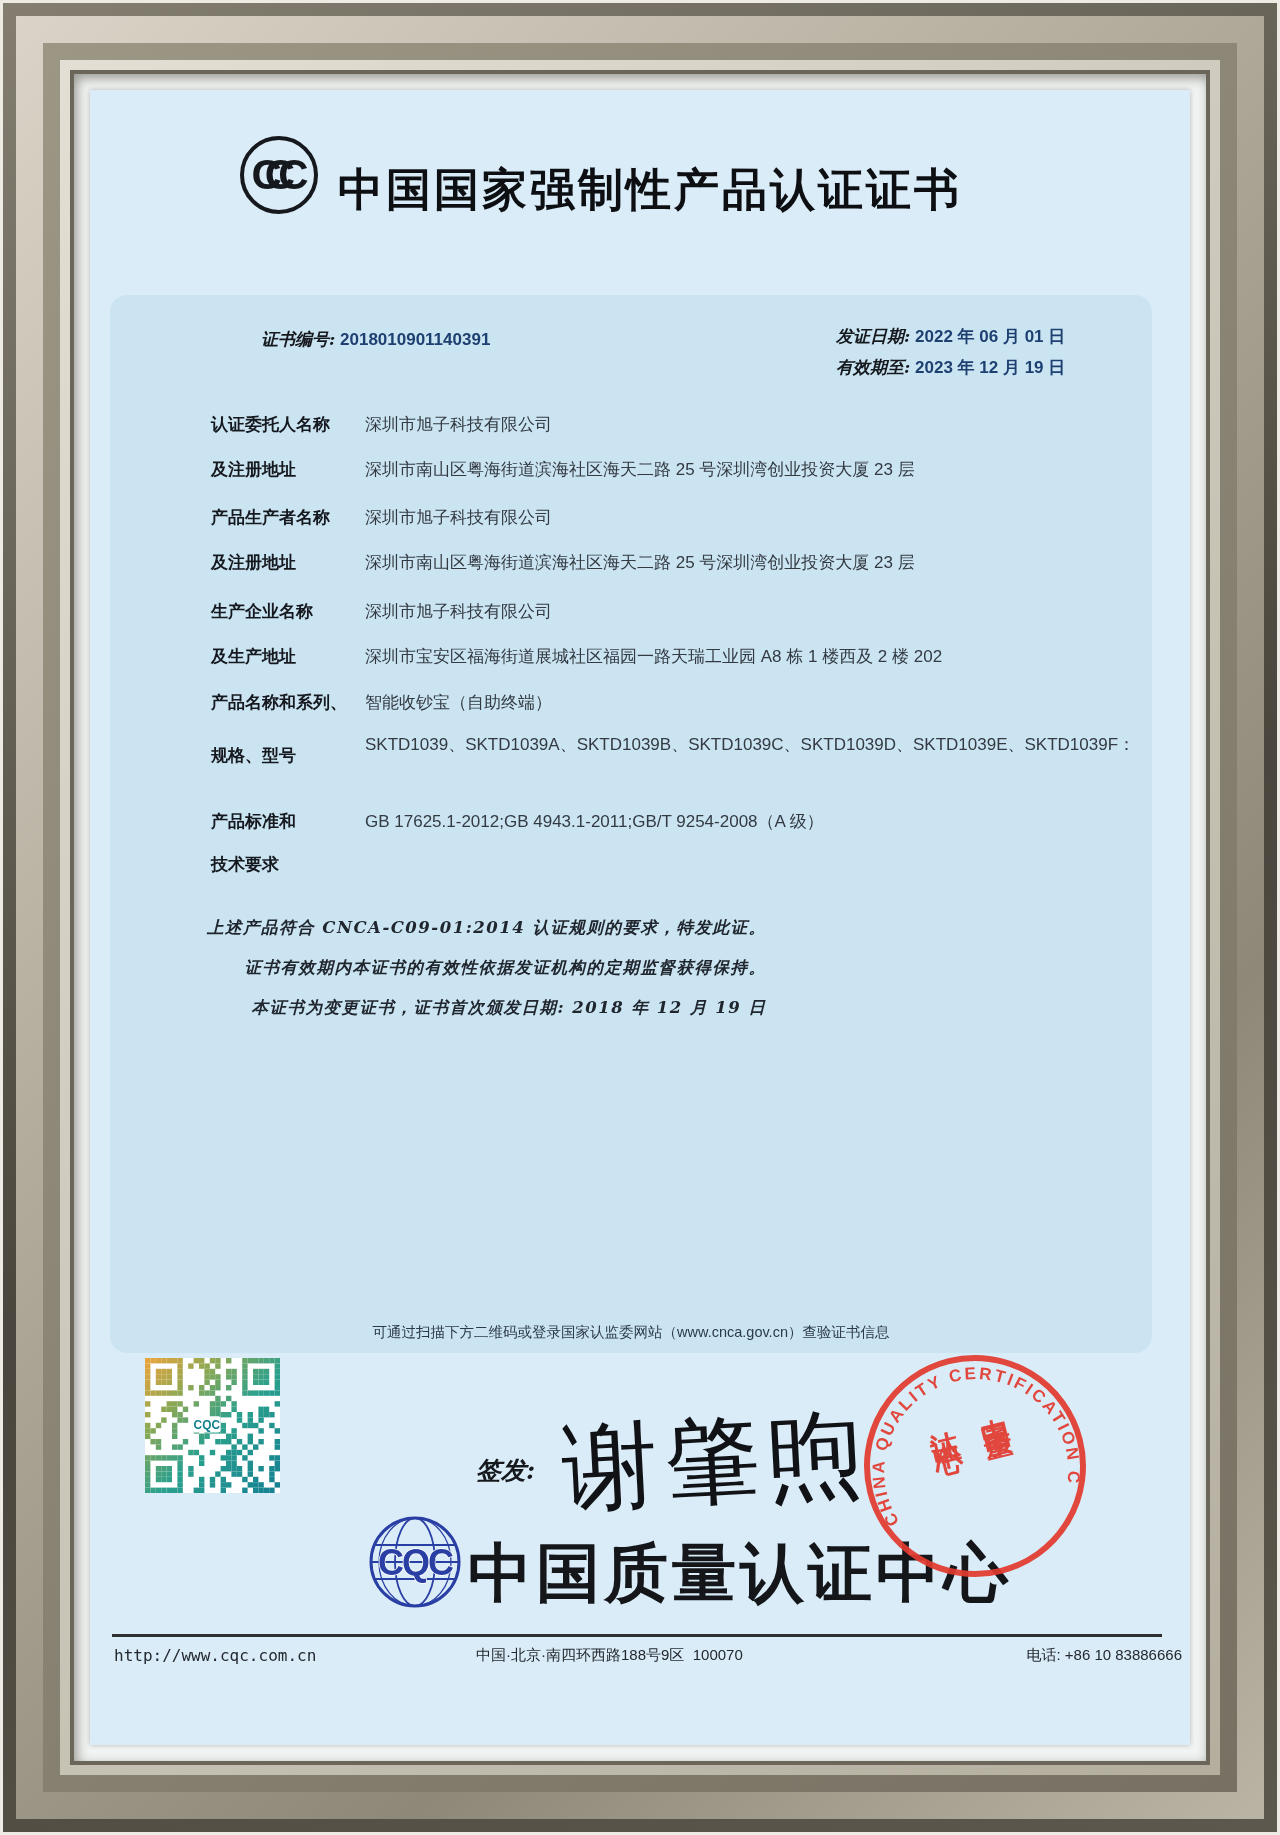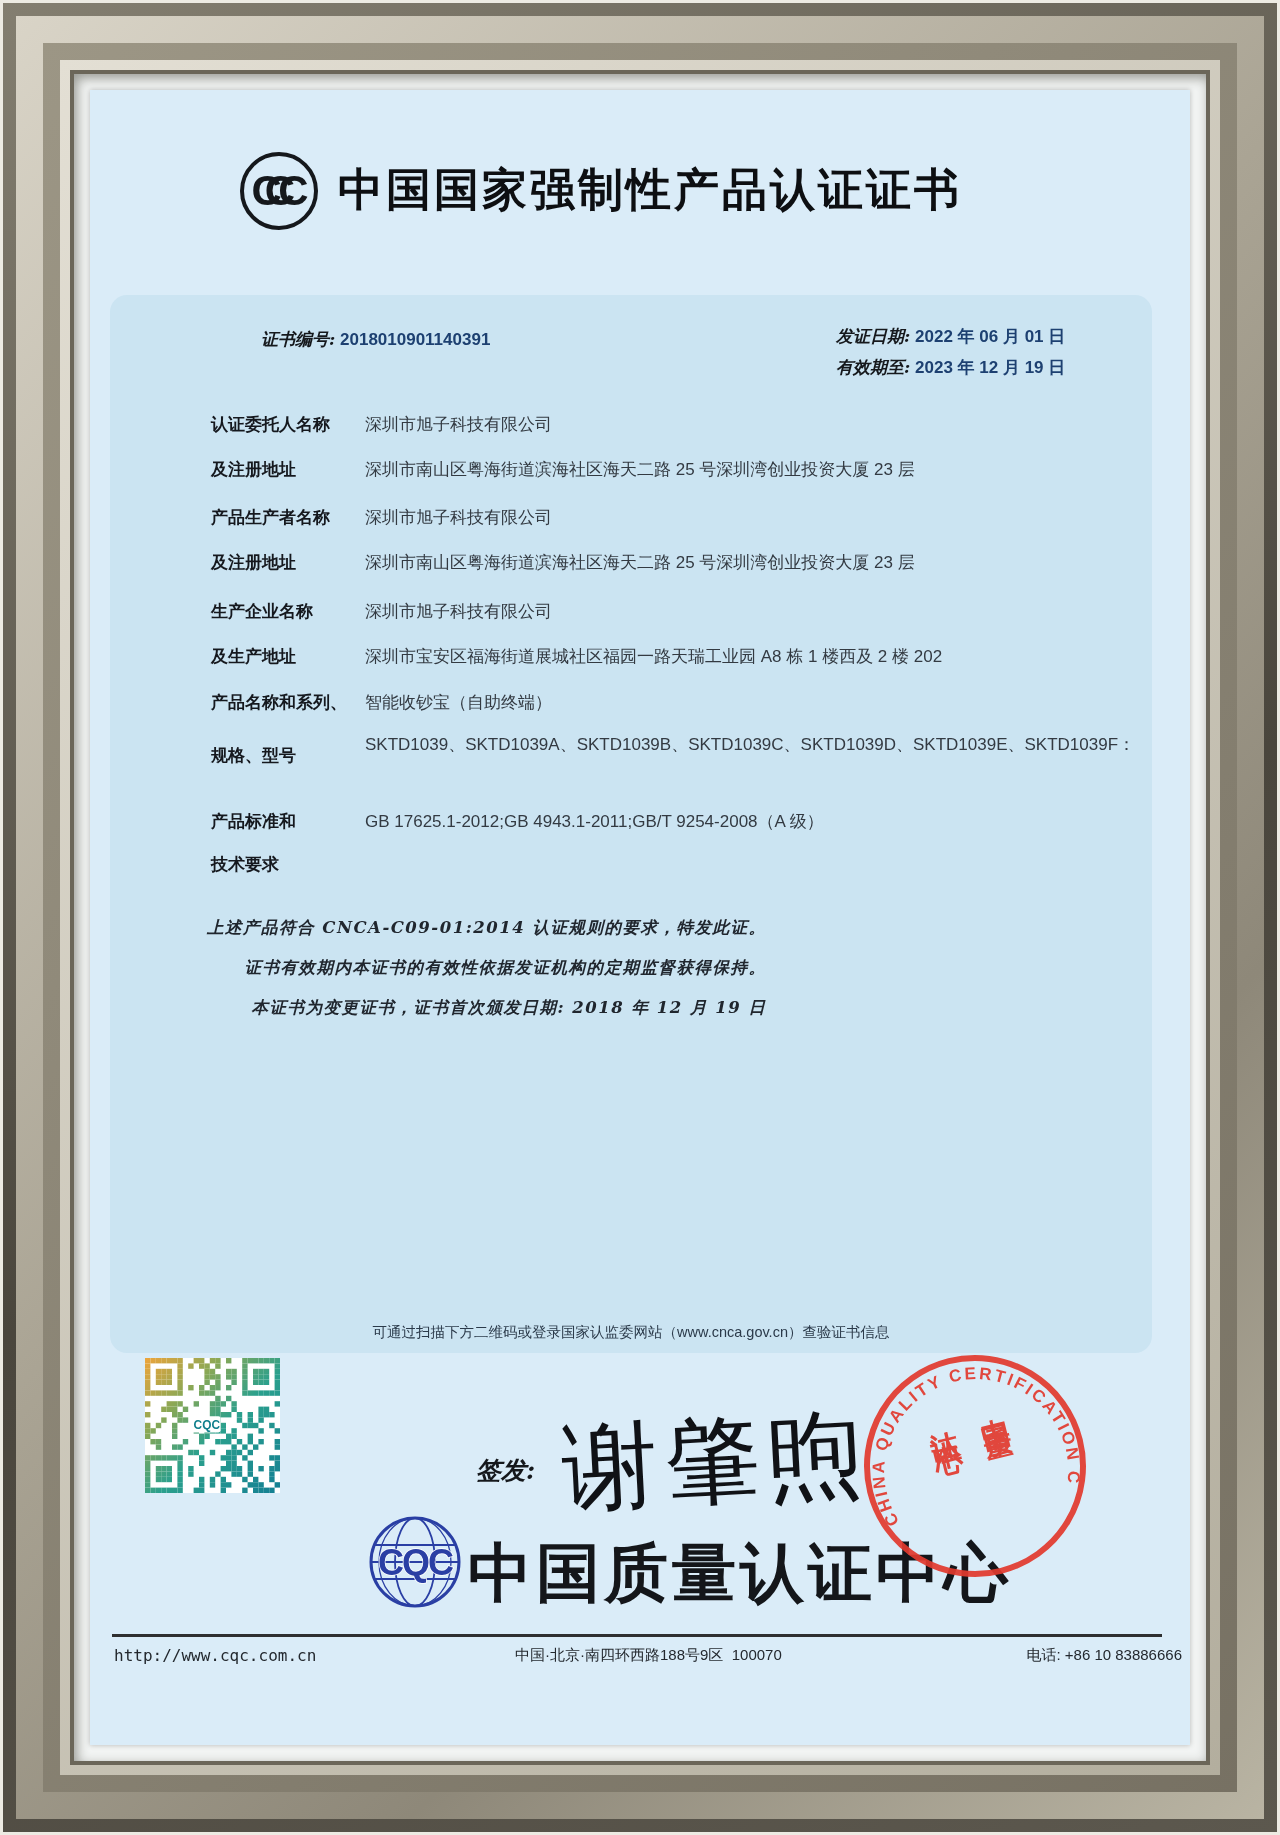--- a/index.html
+++ b/index.html
@@ -8,21 +8,21 @@
   
   .frame-a{width:1280px;height:1835px;padding:3px;background:#edebe3;}
   .frame-b{height:100%;padding:13px;background:linear-gradient(155deg,#837e70 0%,#4a463d 55%,#5c584e 100%);}
   .frame-c{height:100%;padding:27px;background:linear-gradient(135deg,#d9d4c7 0%,#aaa494 45%,#8e8879 72%,#b9b4a3 100%);}
   .frame-d{height:100%;padding:17px;background:linear-gradient(135deg,#9c9685,#777163);}
   .frame-e{height:100%;padding:10px;background:linear-gradient(135deg,#e3dfd4,#b3ae9e);}
   .frame-f{height:100%;padding:4px;background:#6b6659;}
   .mat{height:100%;padding:16px;background:#f2f4f3;box-shadow:inset 3px 4px 12px rgba(40,40,28,.45);}
   
   .page{position:relative;height:100%;background:#daecf8;box-shadow:0 0 5px rgba(0,0,0,.25);}
-  .ccc-logo{position:absolute;left:150px;top:62px;width:78px;height:78px;border:4px solid #15181c;
+  .ccc-logo{position:absolute;left:150px;top:46px;width:78px;height:78px;border:4px solid #15181c;
     border-radius:50%;display:flex;align-items:center;justify-content:center;}
   .ccc-logo span{font-weight:bold;font-size:42px;letter-spacing:-17px;padding-right:15px;color:#15181c;}
   .title{position:absolute;left:248px;top:70px;font-size:45px;font-weight:bold;color:#0d0f12;letter-spacing:3px;white-space:nowrap;}
   
   .panel{position:absolute;left:20px;top:205px;width:1042px;height:1058px;background:#cbe4f2;border-radius:17px;}
   .kai{font-family:"DejaVu Serif",serif;font-style:italic;font-weight:bold;color:#15181c;}
   .navy{color:#1d4071;font-weight:600;}
   .certno{position:absolute;left:151px;top:33px;font-size:17px;}
   .dates{position:absolute;left:726px;top:26px;font-size:17px;line-height:31px;white-space:nowrap;text-align:right;}
   .fblock{position:absolute;left:101px;right:26px;font-size:17px;}
@@ -44,21 +44,21 @@
   .cqc-name{position:absolute;left:378px;top:1440px;font-size:64px;font-weight:bold;
     color:#14161a;letter-spacing:4px;white-space:nowrap;}
   .stamp{position:absolute;left:765px;top:1256px;width:240px;height:240px;transform:rotate(-14deg);opacity:.92;}
   .stamp svg{position:absolute;left:0;top:0;}
   .stamp-en{font-family:"Liberation Sans",sans-serif;font-weight:bold;font-size:17px;fill:#e23a2e;letter-spacing:2.5px;}
   .stamp-cn{position:absolute;top:56px;writing-mode:vertical-rl;text-orientation:upright;
     font-weight:bold;font-size:28px;color:#e23a2e;letter-spacing:5px;white-space:nowrap;}
   .footer-line{position:absolute;left:22px;right:28px;top:1544px;height:3px;background:#2e2f30;}
   .footer{position:absolute;left:24px;right:8px;top:1556px;height:24px;font-size:15px;color:#23282e;}
   .f-url{position:absolute;left:0;font-family:"DejaVu Sans Mono",monospace;font-size:16px;}
-  .f-addr{position:absolute;left:362px;white-space:pre;margin-left:39px;}
+  .f-addr{position:absolute;left:362px;white-space:pre;}
   .f-phone{position:absolute;right:0;white-space:nowrap;}
 </style>
 </head>
 <body>
 
 <div class="frame-a">
  <div class="frame-b">
   <div class="frame-c">
    <div class="frame-d">
     <div class="frame-e">

